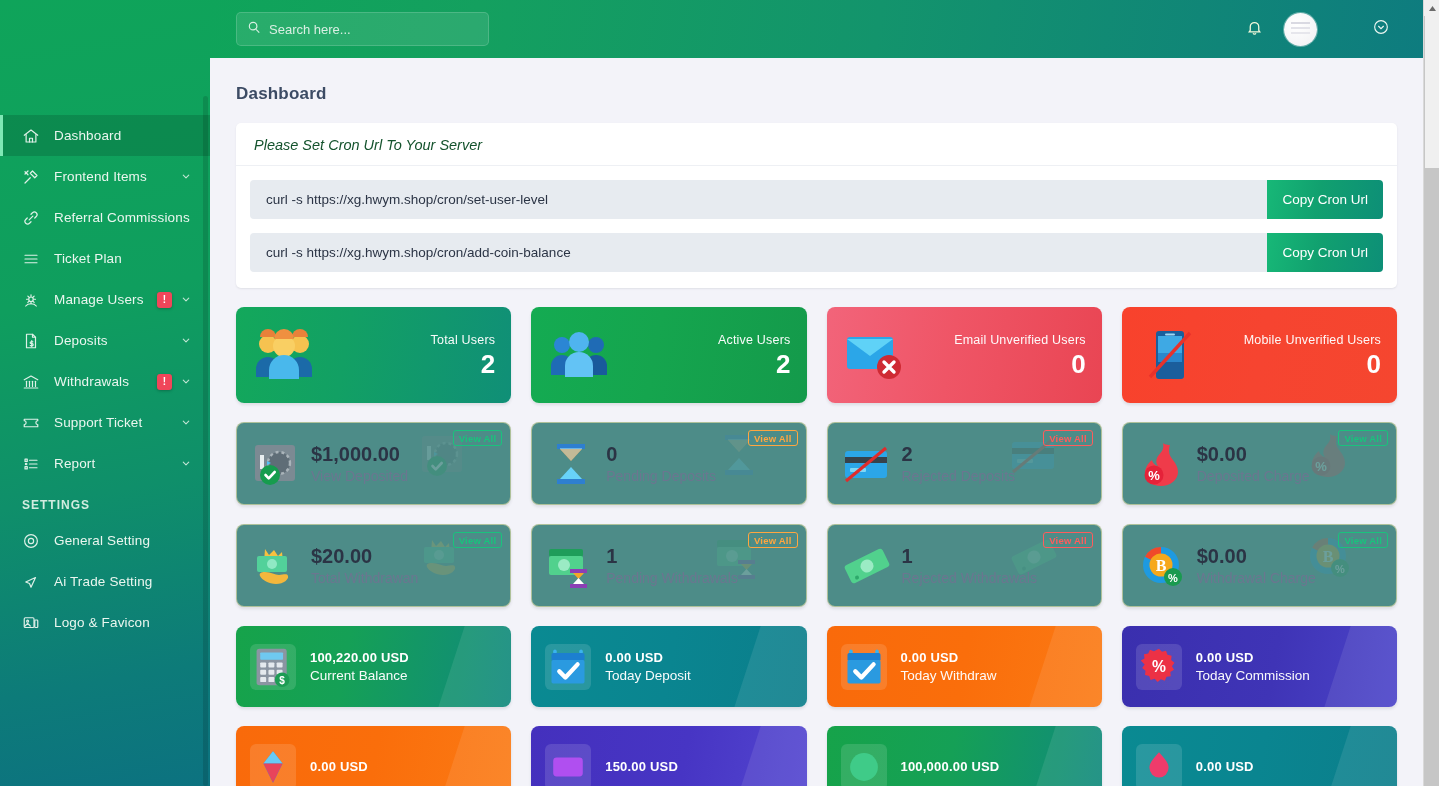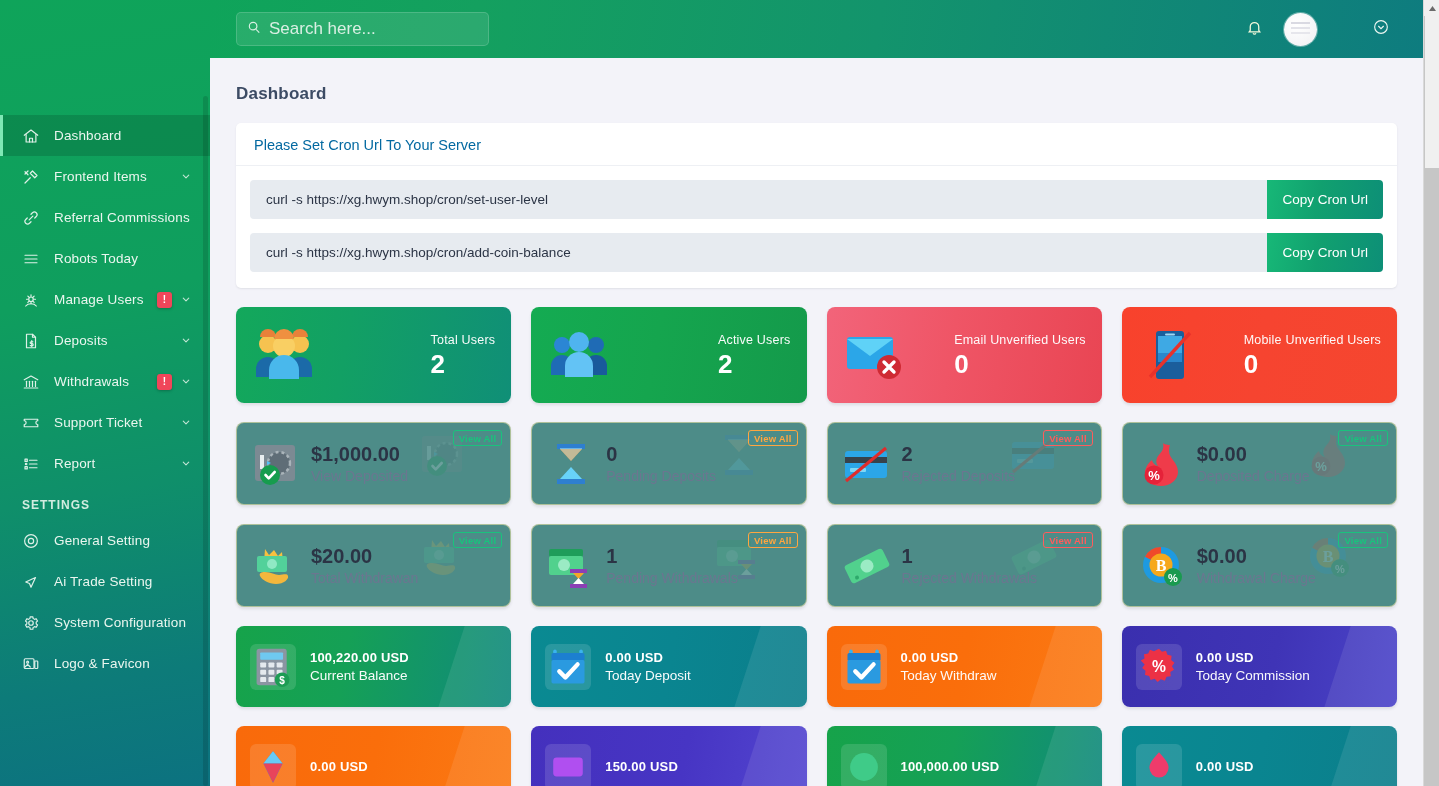--- a/index.html
+++ b/index.html
@@ -56,21 +56,21 @@
     display: flex; align-items: center; z-index: 4;
   }
   .search-box {
     margin-left: 26px; width: 253px; height: 34px; border-radius: 5px;
     background: rgba(255,255,255,.10); border: 1px solid rgba(255,255,255,.16);
     display: flex; align-items: center; padding: 0 10px;
   }
   .search-box svg { opacity: .9; }
   .search-input {
     background: transparent; border: 0; outline: none; color: #fff;
-    font-size: 17px; margin-left: 8px; width: 190px;
+    font-size: 13px; margin-left: 8px; width: 190px;
     font-family: "Liberation Sans", sans-serif;
   }
   .search-input::placeholder { color: #e3f3ea; opacity: .95; }
   .top-right { margin-left: auto; display: flex; align-items: center; gap: 0; }
   .bell { padding: 0 12px; cursor: pointer; }
   .avatar {
     width: 33px; height: 33px; border-radius: 50%;
     background: radial-gradient(circle at 38% 36%, #ffffff 0%, #f4f4f6 72%, #e9e9ee 100%);
     margin: 0 10px 0 9px;
     box-shadow: 0 0 0 1px rgba(255,255,255,.35);
@@ -91,22 +91,23 @@
     font-size: 17px; color: #3c4b64; font-weight: bold;
     padding: 26px 0 0 26px; letter-spacing: .2px;
   }
 
   
   .cron-card {
     margin: 19px 26px 0 26px; background: #fff; border-radius: 5px;
     box-shadow: 0 1px 2px rgba(56,65,74,.10);
   }
   .cron-head {
-    padding: 14px 18px 12px 18px; color: #0369a1; font-size: 14.5px;
+    padding: 14px 18px 12px 18px; color: #14532d; font-size: 14.5px;
     border-bottom: 1px solid #eef0f4;
+    font-style: italic;
   }
   .cron-row { display: flex; padding: 0 14px; }
   .cron-row:first-of-type { padding-top: 14px; }
   .cron-row:last-of-type { padding-bottom: 16px; }
   .cron-url {
     flex: 1; background: #e7ebf0; border-radius: 4px 0 0 4px;
     padding: 12px 16px; font-size: 13.5px; color: #2b3445;
     overflow: hidden; white-space: nowrap;
   }
   .cron-btn {
@@ -123,21 +124,21 @@
     margin: 19px 26px 0 26px;
   }
   .stat {
     position: relative; border-radius: 8px; overflow: hidden;
     box-shadow: 0 2px 3px rgba(56,65,74,.12);
   }
 
   
   .stat-a { height: 96px; display: flex; align-items: center; padding: 0 16px; }
   .stat-a .ico { width: 64px; height: 56px; flex: none; }
-  .stat-a .txt { margin-left: auto; color: #fff; }
+  .stat-a .txt { margin-left: auto; text-align: right; color: #fff; }
   .stat-a .lbl { font-size: 12.5px; opacity: .97; letter-spacing: .2px; }
   .stat-a .val { font-size: 26px; font-weight: bold; margin-top: 4px; line-height: 1; }
 
   
   .stat-b {
     height: 83px; display: flex; align-items: center; padding: 0 14px;
     background: #4d8c88;
     border: 1px solid rgba(255,236,170,.55);
   }
   .stat-b .ico { width: 50px; height: 46px; flex: none; margin-right: 10px; z-index: 2; }
@@ -227,21 +228,21 @@
           <span class="nav-label">Referral Commissions</span>
         </div>
         <div class="nav-item">
           <span class="nav-ico">
             <svg width="18" height="18" viewBox="0 0 24 24" fill="none" stroke="#eaf6ef" stroke-width="1.6" stroke-linecap="round" stroke-linejoin="round">
               <line x1="4" y1="7" x2="20" y2="7"></line>
               <line x1="4" y1="12" x2="20" y2="12"></line>
               <line x1="4" y1="17" x2="20" y2="17"></line>
             </svg>
           </span>
-          <span class="nav-label">Robots Today</span>
+          <span class="nav-label">Ticket Plan</span>
         </div>
         <div class="nav-item">
           <span class="nav-ico">
             <svg width="18" height="18" viewBox="0 0 24 24" fill="none" stroke="#eaf6ef" stroke-width="1.6" stroke-linecap="round" stroke-linejoin="round">
               <circle cx="12" cy="11" r="3"></circle>
               <path d="M12 5v2M12 15v2M6 11h2M16 11h2M7.8 6.8l1.4 1.4M14.8 13.8l1.4 1.4M16.2 6.8l-1.4 1.4M9.2 13.8l-1.4 1.4"></path>
               <path d="M5 20c1.5-2 4-3 7-3s5.5 1 7 3"></path>
             </svg>
           </span>
           <span class="nav-label">Manage Users</span>
@@ -320,29 +321,20 @@
           </span>
           <span class="nav-label">General Setting</span>
         </div>
         <div class="nav-item">
           <span class="nav-ico">
             <svg width="18" height="18" viewBox="0 0 24 24" fill="none" stroke="#eaf6ef" stroke-width="1.6" stroke-linecap="round" stroke-linejoin="round">
               <path d="M5 12l13-6-6 13-2-5z"></path>
             </svg>
           </span>
           <span class="nav-label">Ai Trade Setting</span>
-        </div>
-        <div class="nav-item">
-          <span class="nav-ico">
-            <svg width="18" height="18" viewBox="0 0 24 24" fill="none" stroke="#eaf6ef" stroke-width="1.6" stroke-linecap="round" stroke-linejoin="round">
-              <circle cx="12" cy="12" r="3"></circle>
-              <path d="M19 12a7 7 0 0 0-.1-1.2l1.8-1.4-1.8-3.1-2.1.9a7 7 0 0 0-2-1.2l-.3-2.3h-3.6l-.3 2.3a7 7 0 0 0-2 1.2l-2.1-.9L4.7 9.4l1.8 1.4A7 7 0 0 0 6.4 12c0 .4 0 .8.1 1.2l-1.8 1.4 1.8 3.1 2.1-.9c.6.5 1.3.9 2 1.2l.3 2.3h3.6l.3-2.3c.7-.3 1.4-.7 2-1.2l2.1.9 1.8-3.1-1.8-1.4c.1-.4.1-.8.1-1.2z"></path>
-            </svg>
-          </span>
-          <span class="nav-label">System Configuration</span>
         </div>
         <div class="nav-item">
           <span class="nav-ico">
             <svg width="18" height="18" viewBox="0 0 24 24" fill="none" stroke="#eaf6ef" stroke-width="1.6" stroke-linecap="round" stroke-linejoin="round">
               <rect x="3" y="5" width="13" height="13" rx="1.5"></rect>
               <rect x="17" y="8" width="4" height="10" rx="1"></rect>
               <circle cx="7.5" cy="9.5" r="1.3"></circle>
               <path d="M4 16l3.5-3.5L11 16"></path>
             </svg>
           </span>

